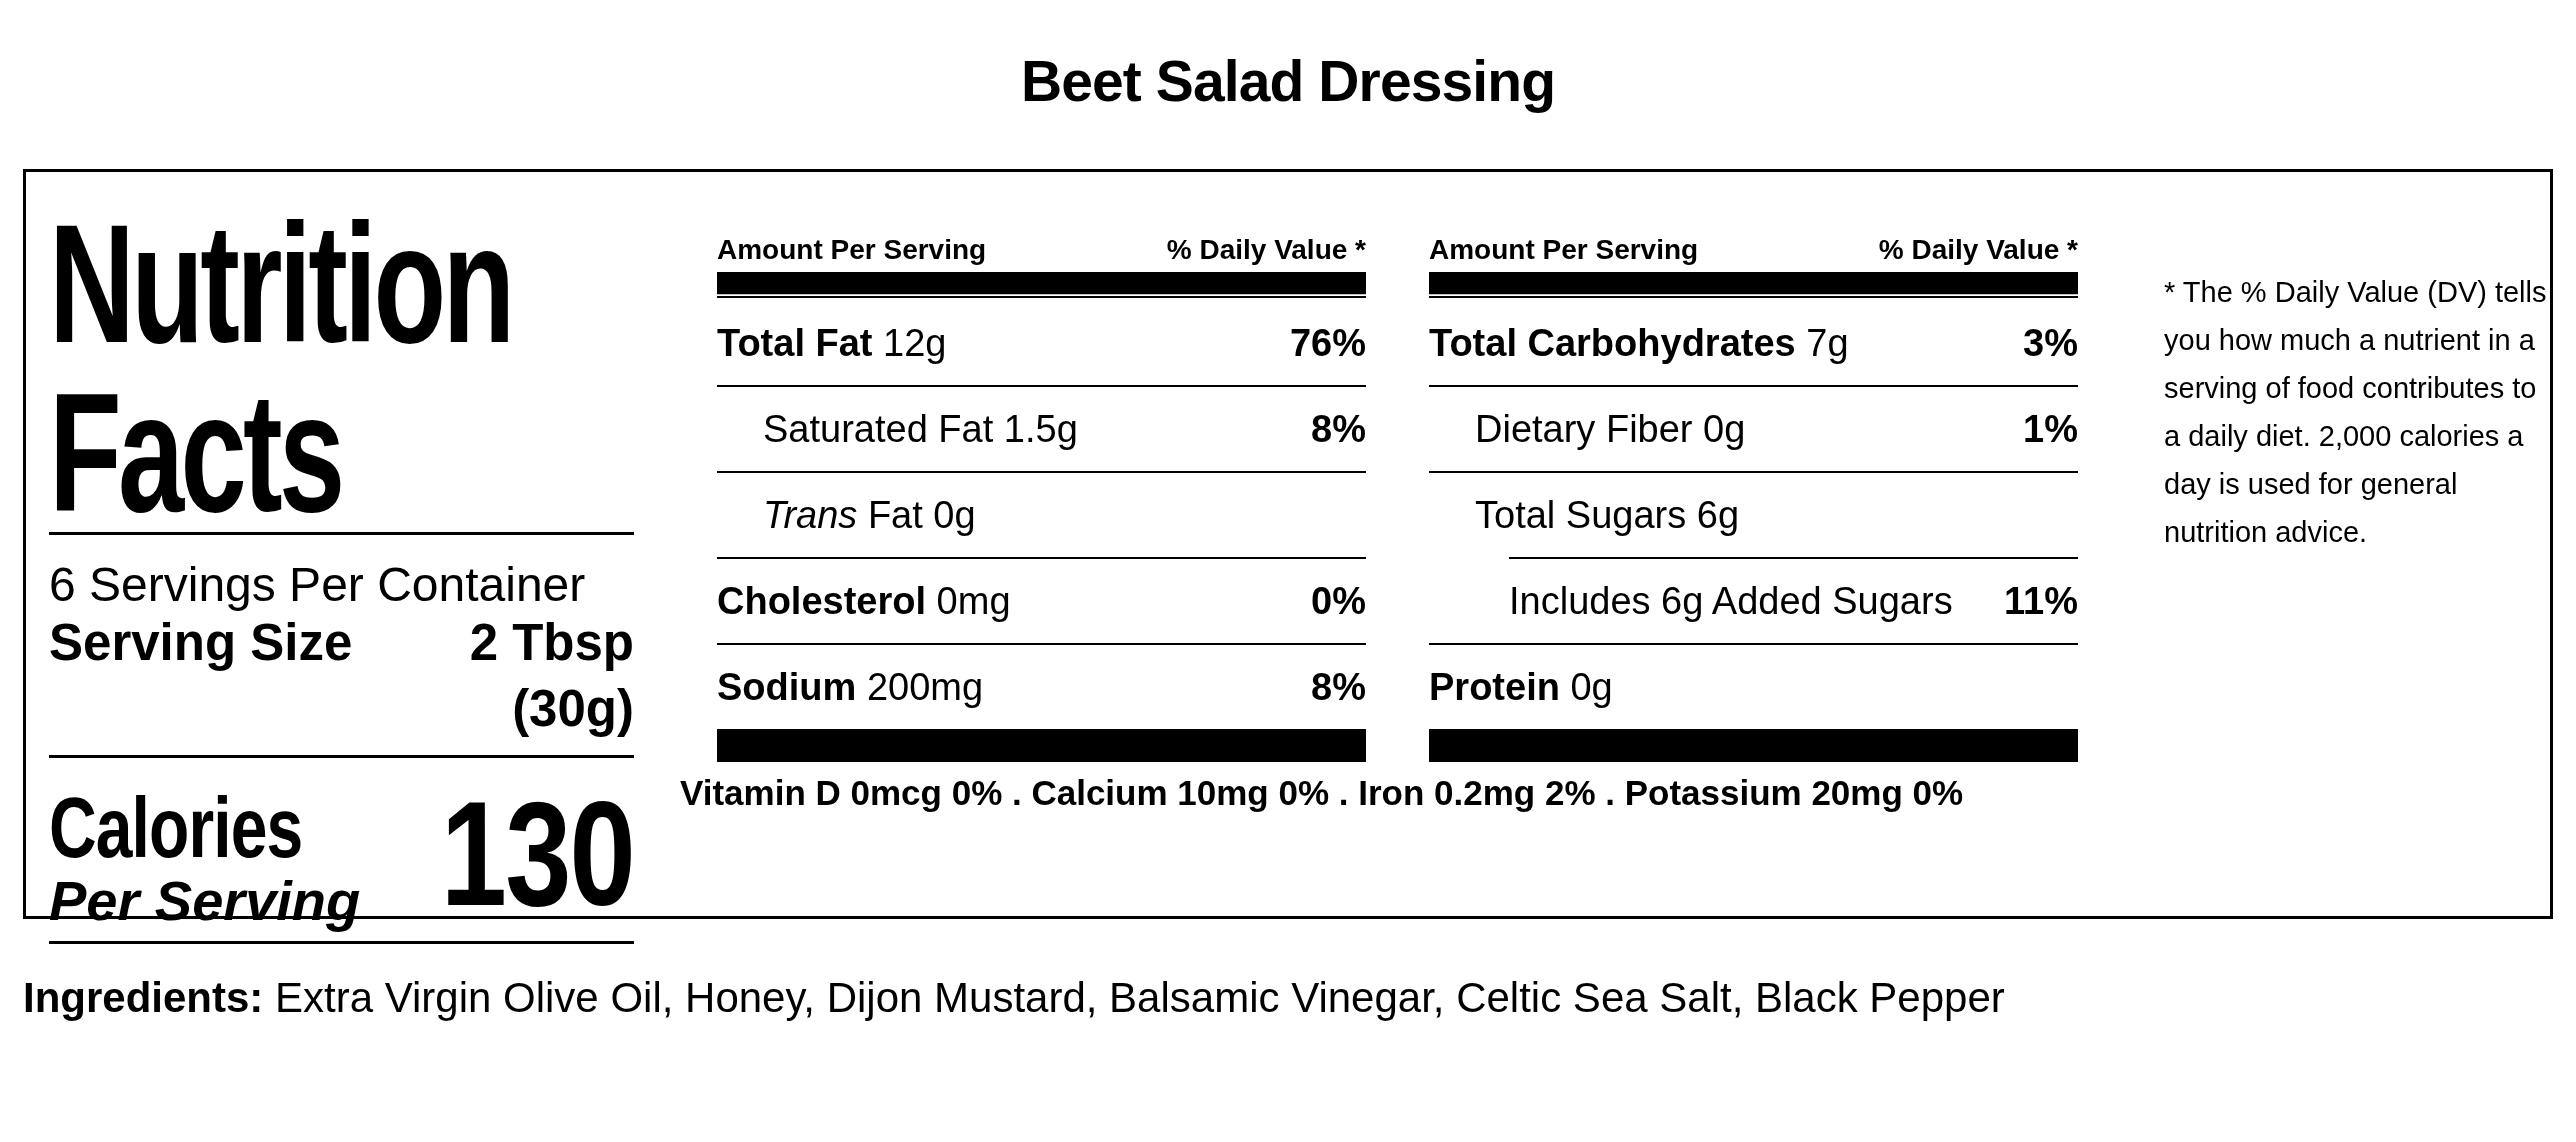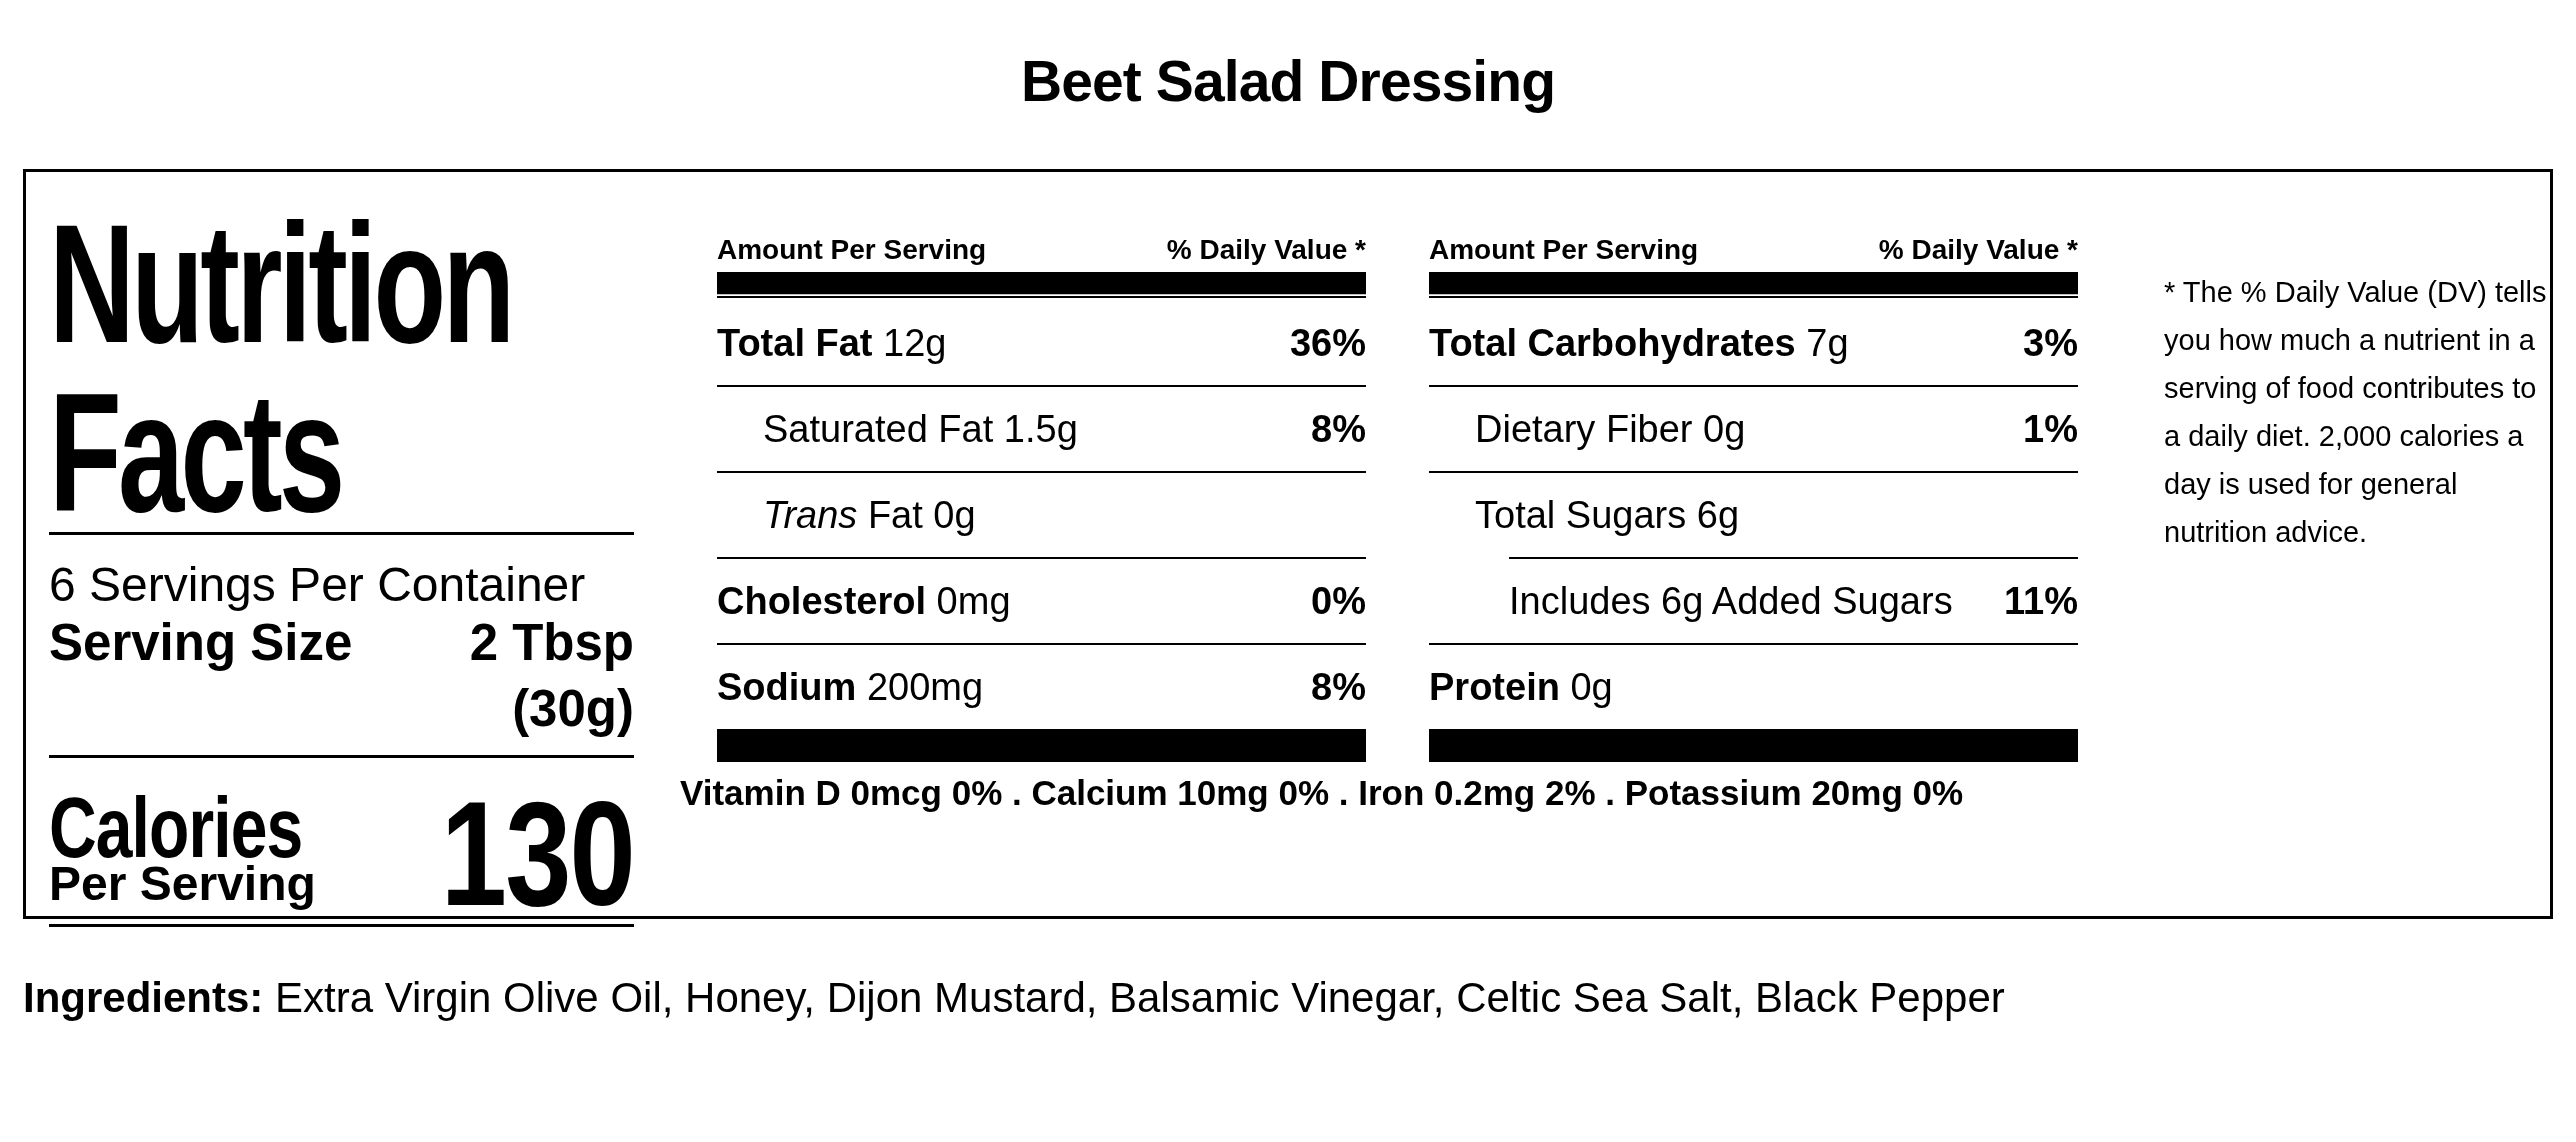--- a/index.html
+++ b/index.html
@@ -52,21 +52,21 @@
     display: flex; justify-content: space-between; align-items: baseline;
     font-size: 51px; font-weight: 700; line-height: 53px;
   }
   .ss-weight { margin-top: 12.8px; text-align: right; font-size: 51px; font-weight: 700; line-height: 53px; }
   .rule-serving { margin-top: 20px; }
   .cal-row { margin-top: 27px; display: flex; justify-content: space-between; align-items: flex-start; }
   .cal-main {
     font-size: 66px; font-weight: 700; line-height: 64px;
     transform: scaleY(1.3); transform-origin: top left; letter-spacing: -0.9px;
   }
-  .cal-sub { font-size: 48px; font-weight: 700; line-height: 44px; margin-top: 13px; }
+  .cal-sub { font-size: 56px; font-weight: 700; line-height: 44px; margin-top: 30px; font-style: italic; }
   .cal-value {
     font-size: 119px; font-weight: 700; line-height: 110px;
     transform: scaleY(1.25); transform-origin: top right; letter-spacing: -1.8px;
   }
   .rule-calories { margin-top: 18px; }
 
   
   .ncol { position: absolute; top: 64px; width: 649px; }
   .ncol-mid { left: 691px; }
   .ncol-right { left: 1403px; }
@@ -152,21 +152,21 @@
 
     <section class="ncol ncol-mid">
       <div class="nhdr">
         <span>Amount Per Serving</span>
         <span>% Daily Value *</span>
       </div>
       <div class="thickbar-top"></div>
       <div class="rows">
           <div class="nrow indent0">
             <span class="nname"><b>Total Fat</b> 12g</span>
-            <span class="npct">36%</span>
+            <span class="npct">76%</span>
           </div>
           <div class="divider"></div>
           <div class="nrow indent1">
             <span class="nname">Saturated Fat 1.5g</span>
             <span class="npct">8%</span>
           </div>
           <div class="divider"></div>
           <div class="nrow indent1">
             <span class="nname"><i>Trans</i> Fat 0g</span>
             <span class="npct"></span>

